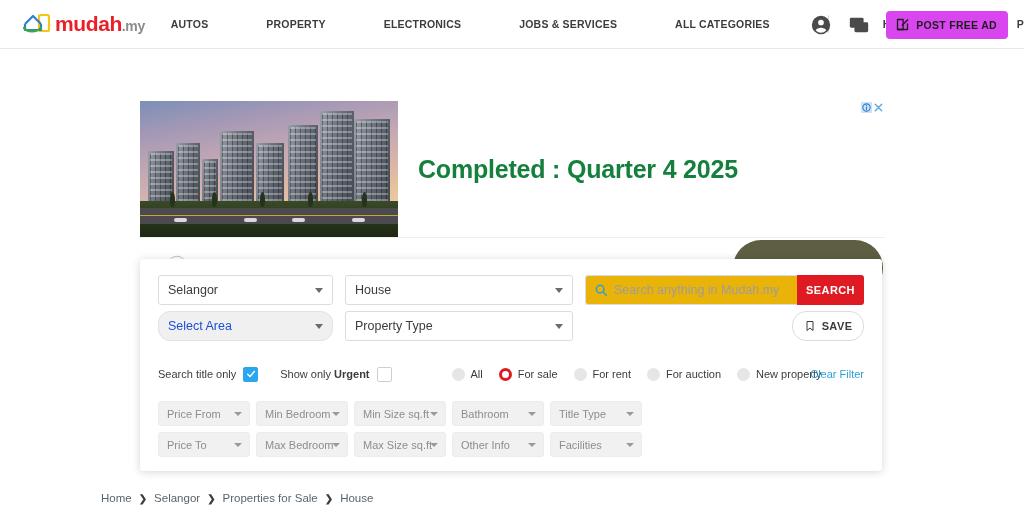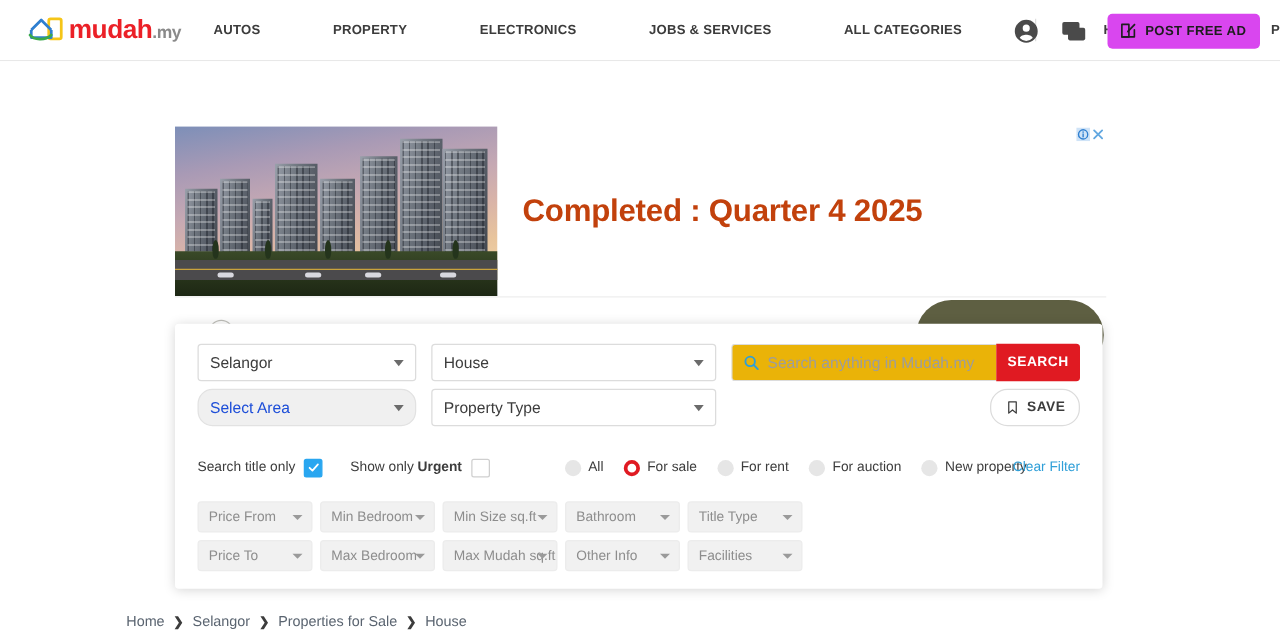--- a/index.html
+++ b/index.html
@@ -89,21 +89,21 @@
   }
   .tree {
     position: absolute; bottom: 30px; width: 5px; height: 15px;
     background: #24341c; border-radius: 50% 50% 40% 40%;
   }
   .ad-copy {
     flex: 1; display: flex; align-items: center;
     padding-left: 20px; background: #ffffff;
   }
   .ad-headline {
-    font-size: 25px; font-weight: bold; color: #c2410c; letter-spacing: -0.2px; text-align: center;
+    font-size: 25px; font-weight: bold; color: #15803d; letter-spacing: -0.2px; text-align: center;
   }
   .ad-choices {
     position: absolute; right: 1px; top: 1px;
     display: flex; align-items: center; gap: 1px;
   }
   .ad-choices svg { cursor: pointer; }
 
   .ad-bottom {
     position: absolute; left: 140px; top: 188px;
     width: 745px; height: 62px;
@@ -450,21 +450,21 @@
     <div class="frow">
       <div class="fsel">
         <span>Price To</span>
         <span class="caret"></span>
       </div>
       <div class="fsel">
         <span>Max Bedroom</span>
         <span class="caret"></span>
       </div>
       <div class="fsel">
-        <span>Max Mudah sq.ft</span>
+        <span>Max Size sq.ft</span>
         <span class="caret"></span>
       </div>
       <div class="fsel">
         <span>Other Info</span>
         <span class="caret"></span>
       </div>
       <div class="fsel">
         <span>Facilities</span>
         <span class="caret"></span>
       </div>

